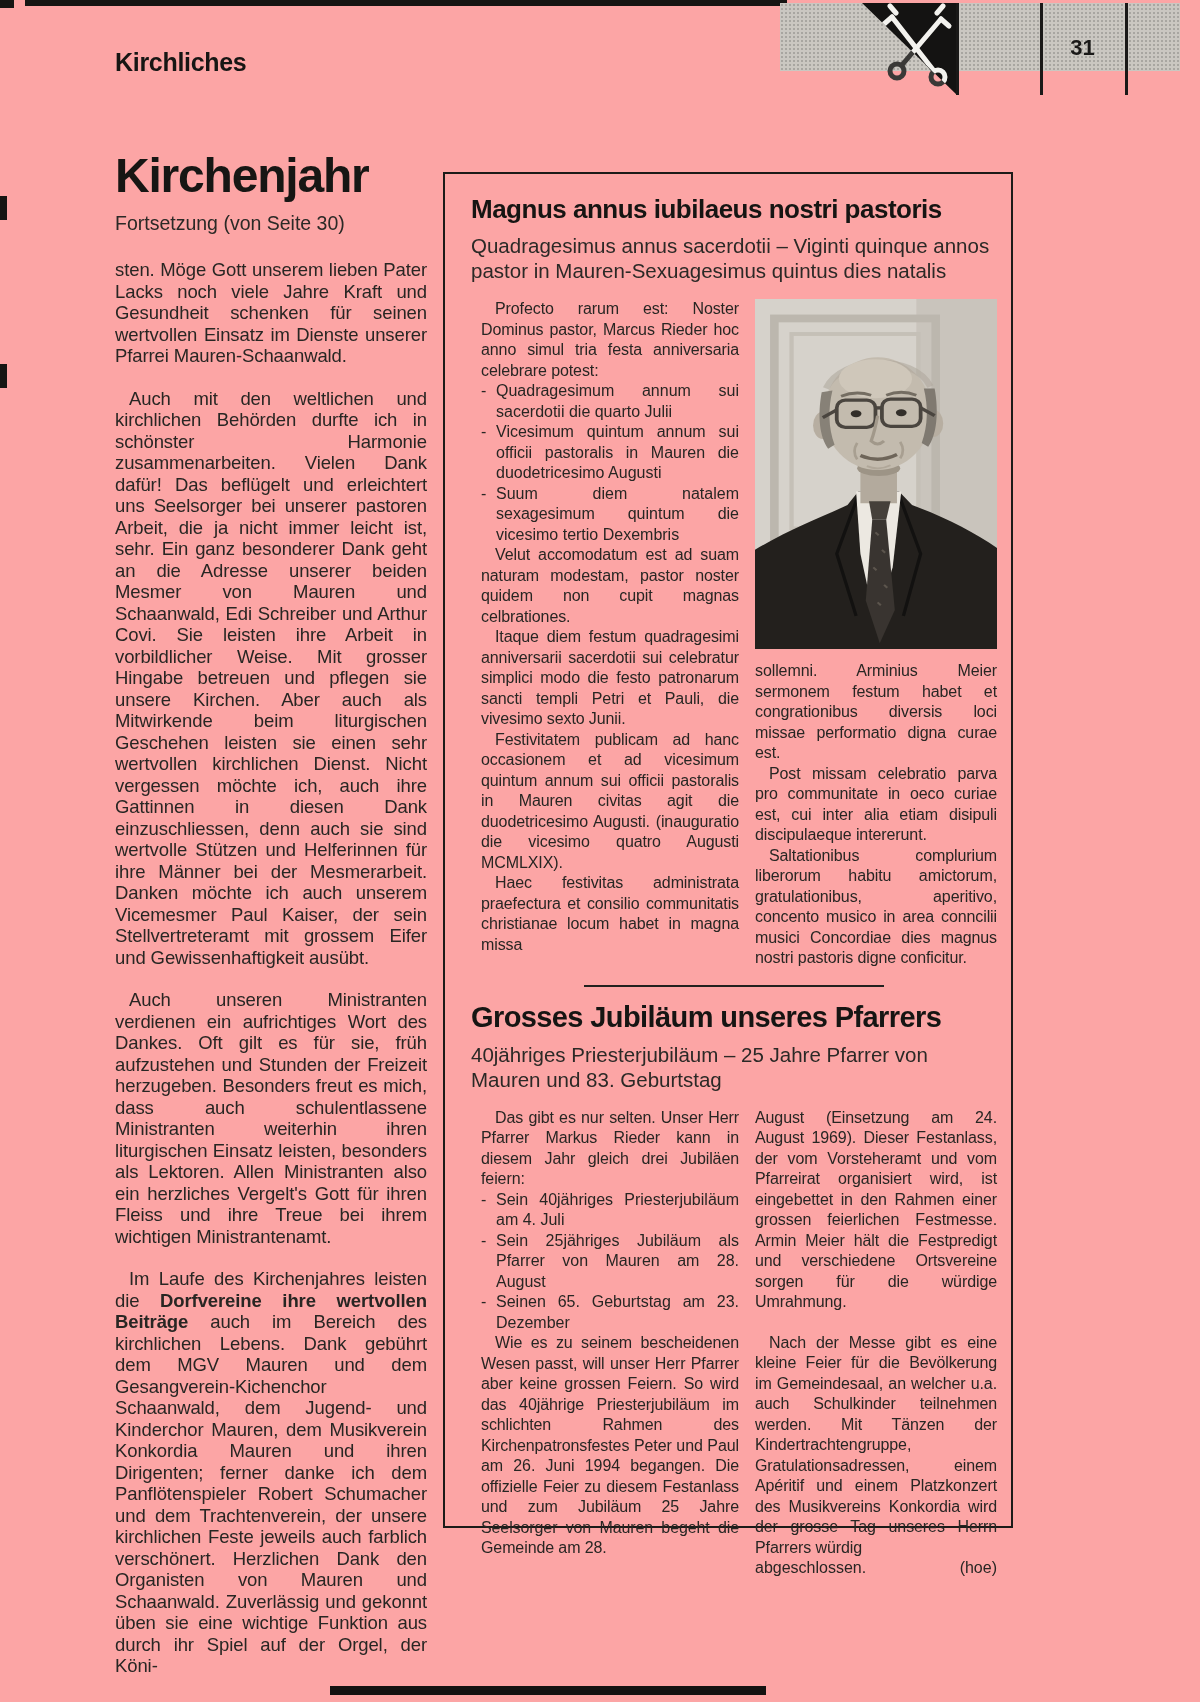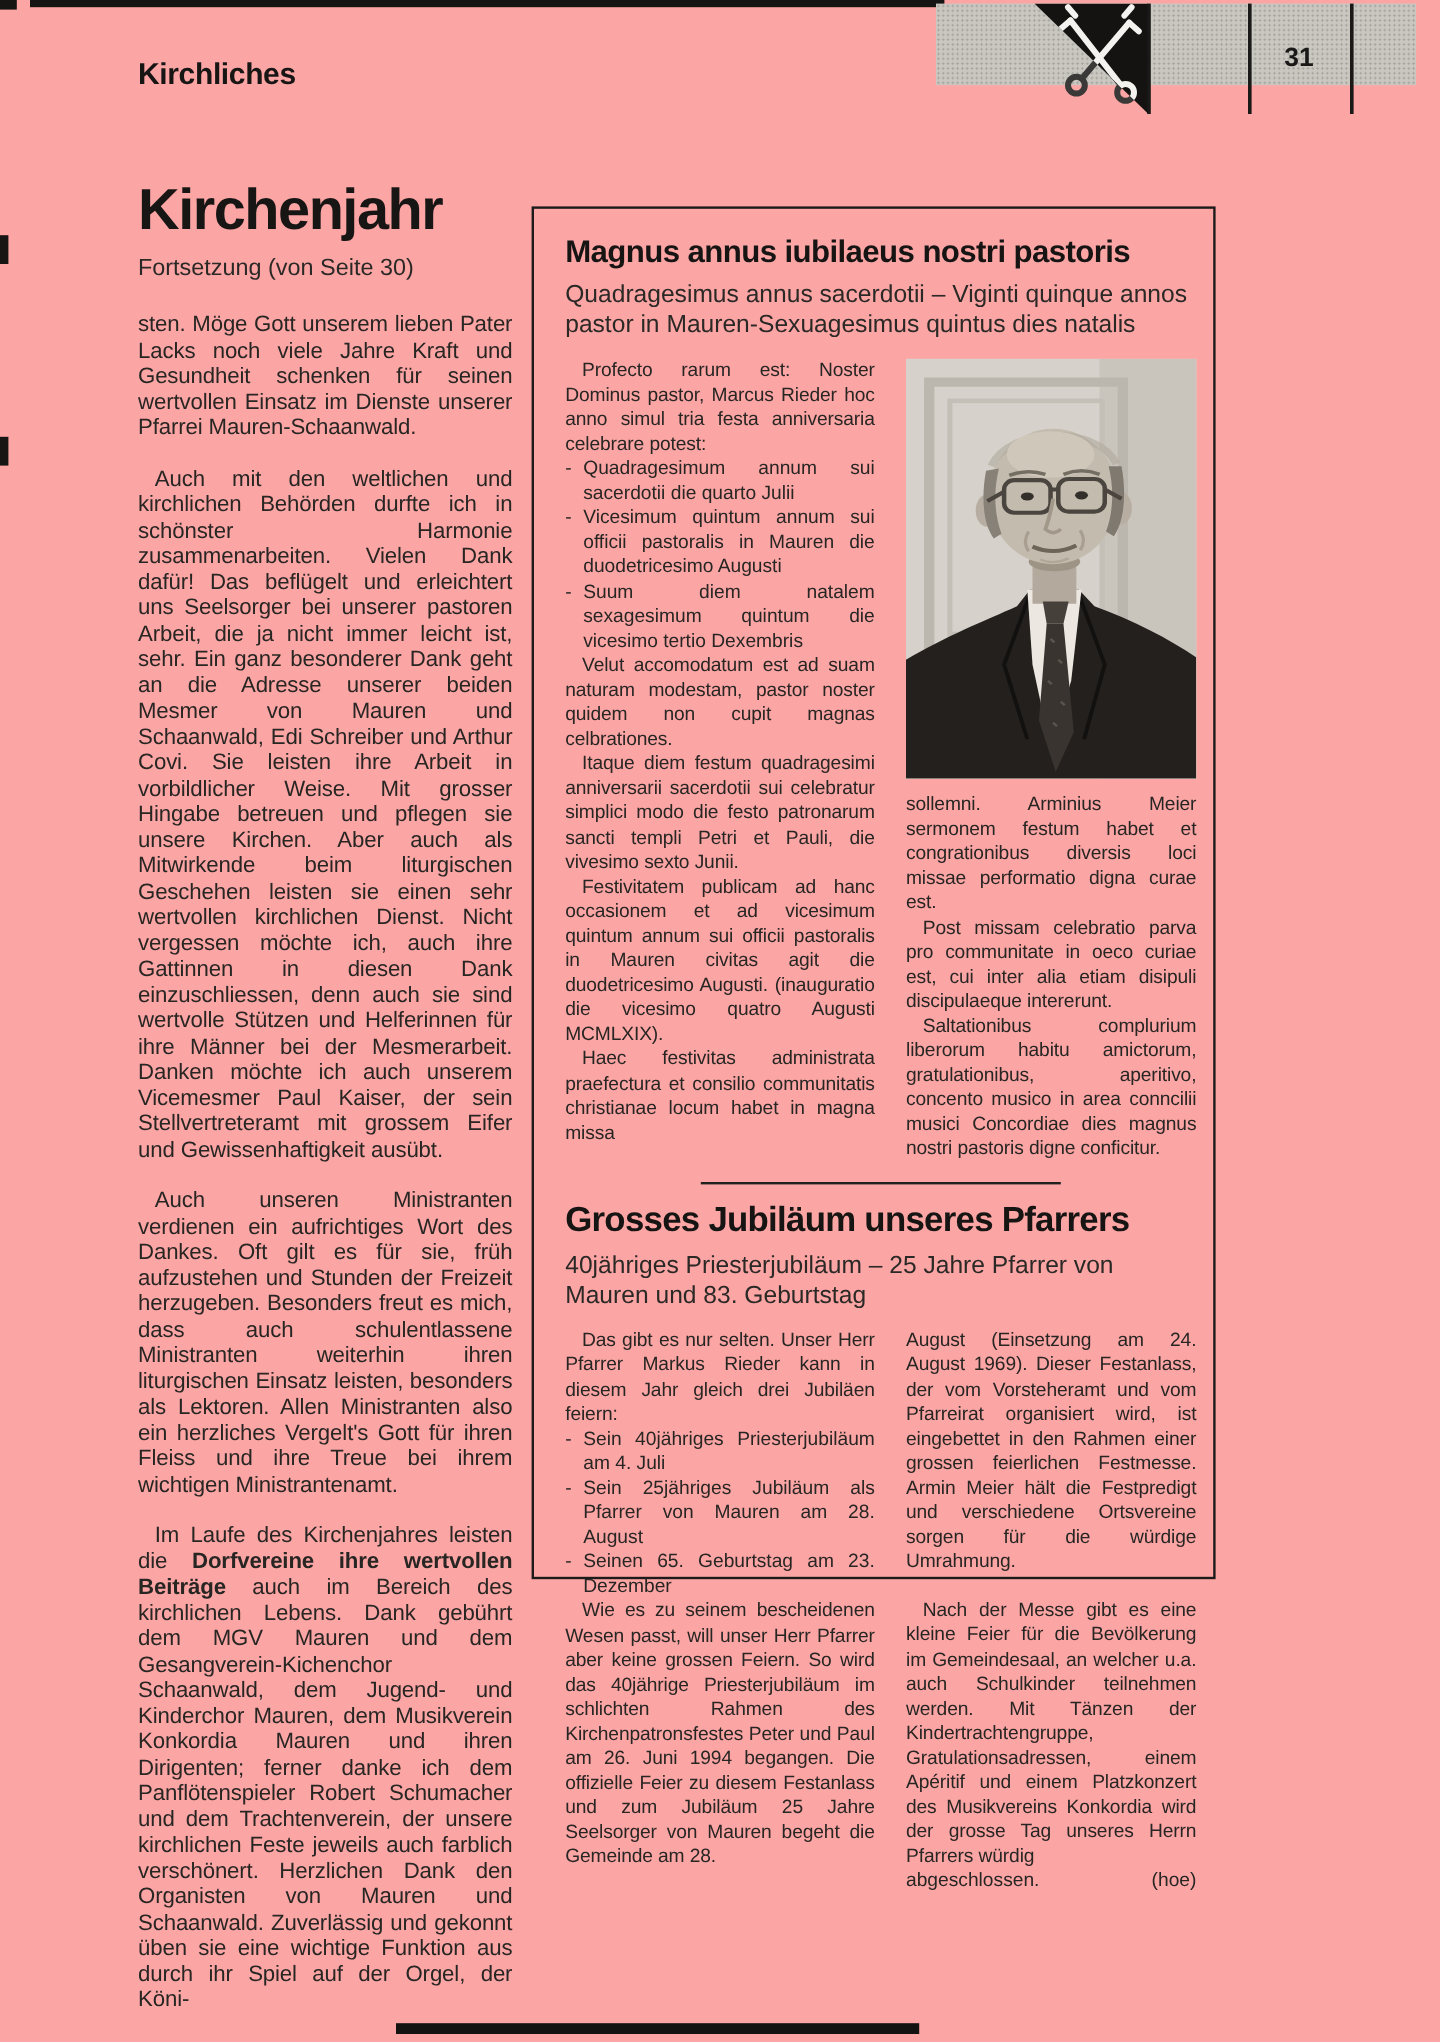--- a/index.html
+++ b/index.html
@@ -29,27 +29,27 @@
   .left-col{position:absolute;left:115px;top:148px;width:312px;}
   .left-col h1{margin:0;font-size:48px;font-weight:bold;letter-spacing:-1.2px;color:#171614;}
   .lead-sub{font-size:19.5px;margin-top:9px;color:#2b2926;}
   .bodytext{margin:0;text-align:justify;font-size:18.5px;line-height:21.5px;letter-spacing:-0.1px;}
   .left-col .bodytext{margin-top:21px;}
   .left-col .first{margin-top:24px;}
   .ind{text-indent:14px;}
   .cont-note{margin-top:28px;text-align:right;padding-right:22px;font-size:18.5px;}
   
   .box{
-    position:absolute;left:443px;top:172px;width:570px;height:1144px;
+    position:absolute;left:443px;top:172px;width:570px;height:1356px;
     border:2px solid #1c1b19;box-sizing:border-box;padding:20px 14px 0 26px;
   }
   .box-title{font-size:26px;font-weight:bold;letter-spacing:-0.5px;white-space:nowrap;color:#161513;}
   .box-sub{font-size:20.5px;line-height:25px;margin-top:8px;color:#2b2926;}
-  .cols{display:flex;justify-content:space-between;margin-top:16px;}
-  .c1{width:258px;} .c2{width:242px;}
+  .cols{display:flex;justify-content:flex-end;margin-top:16px;}
+  .c1{width:258px;} .c2{width:242px;margin-left:16px;}
   .box .bodytext{font-size:16px;line-height:20.5px;}
   .bullet{display:flex;font-size:16px;line-height:20.5px;}
   .dash{width:15px;flex:none;}
   .btxt{flex:1;text-align:justify;}
   .photo{width:242px;height:350px;margin-bottom:12px;overflow:hidden;background:#d6d2cb;}
   .divider{width:300px;margin:16px auto 14px;border-top:2px solid #22211f;}
   .kicker{font-size:21px;font-weight:bold;color:#171614;}
   .big-title{font-size:29px;font-weight:bold;letter-spacing:-0.6px;white-space:nowrap;margin-top:12px;color:#161513;}
   .gap-top{margin-top:20px;}
   .lastline{display:flex;justify-content:space-between;font-size:16px;line-height:20.5px;}

